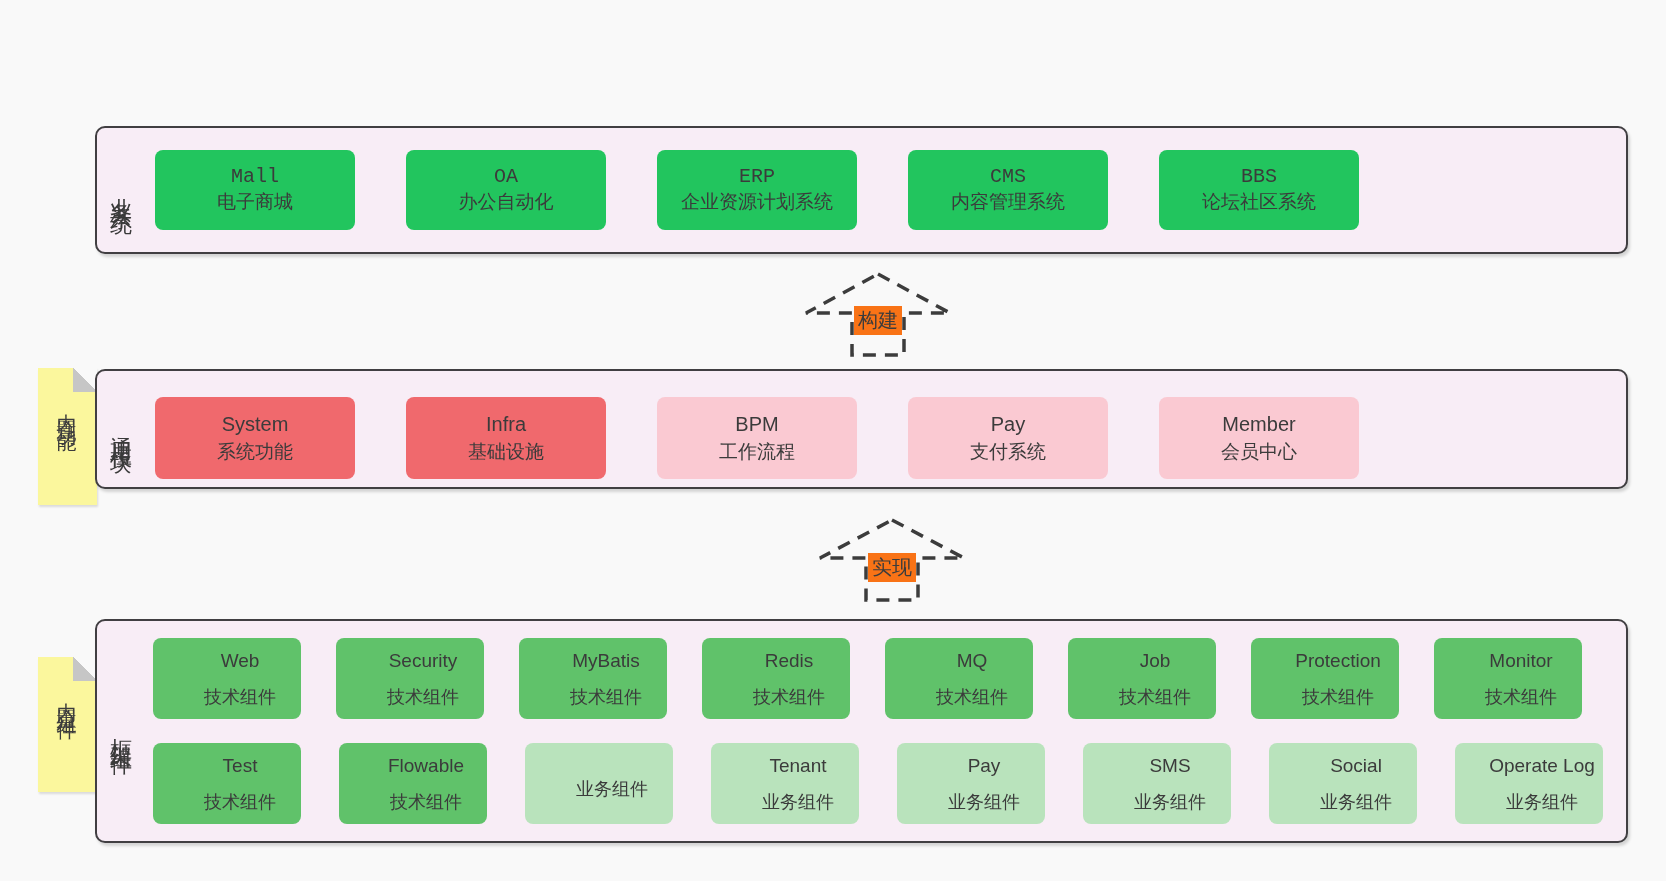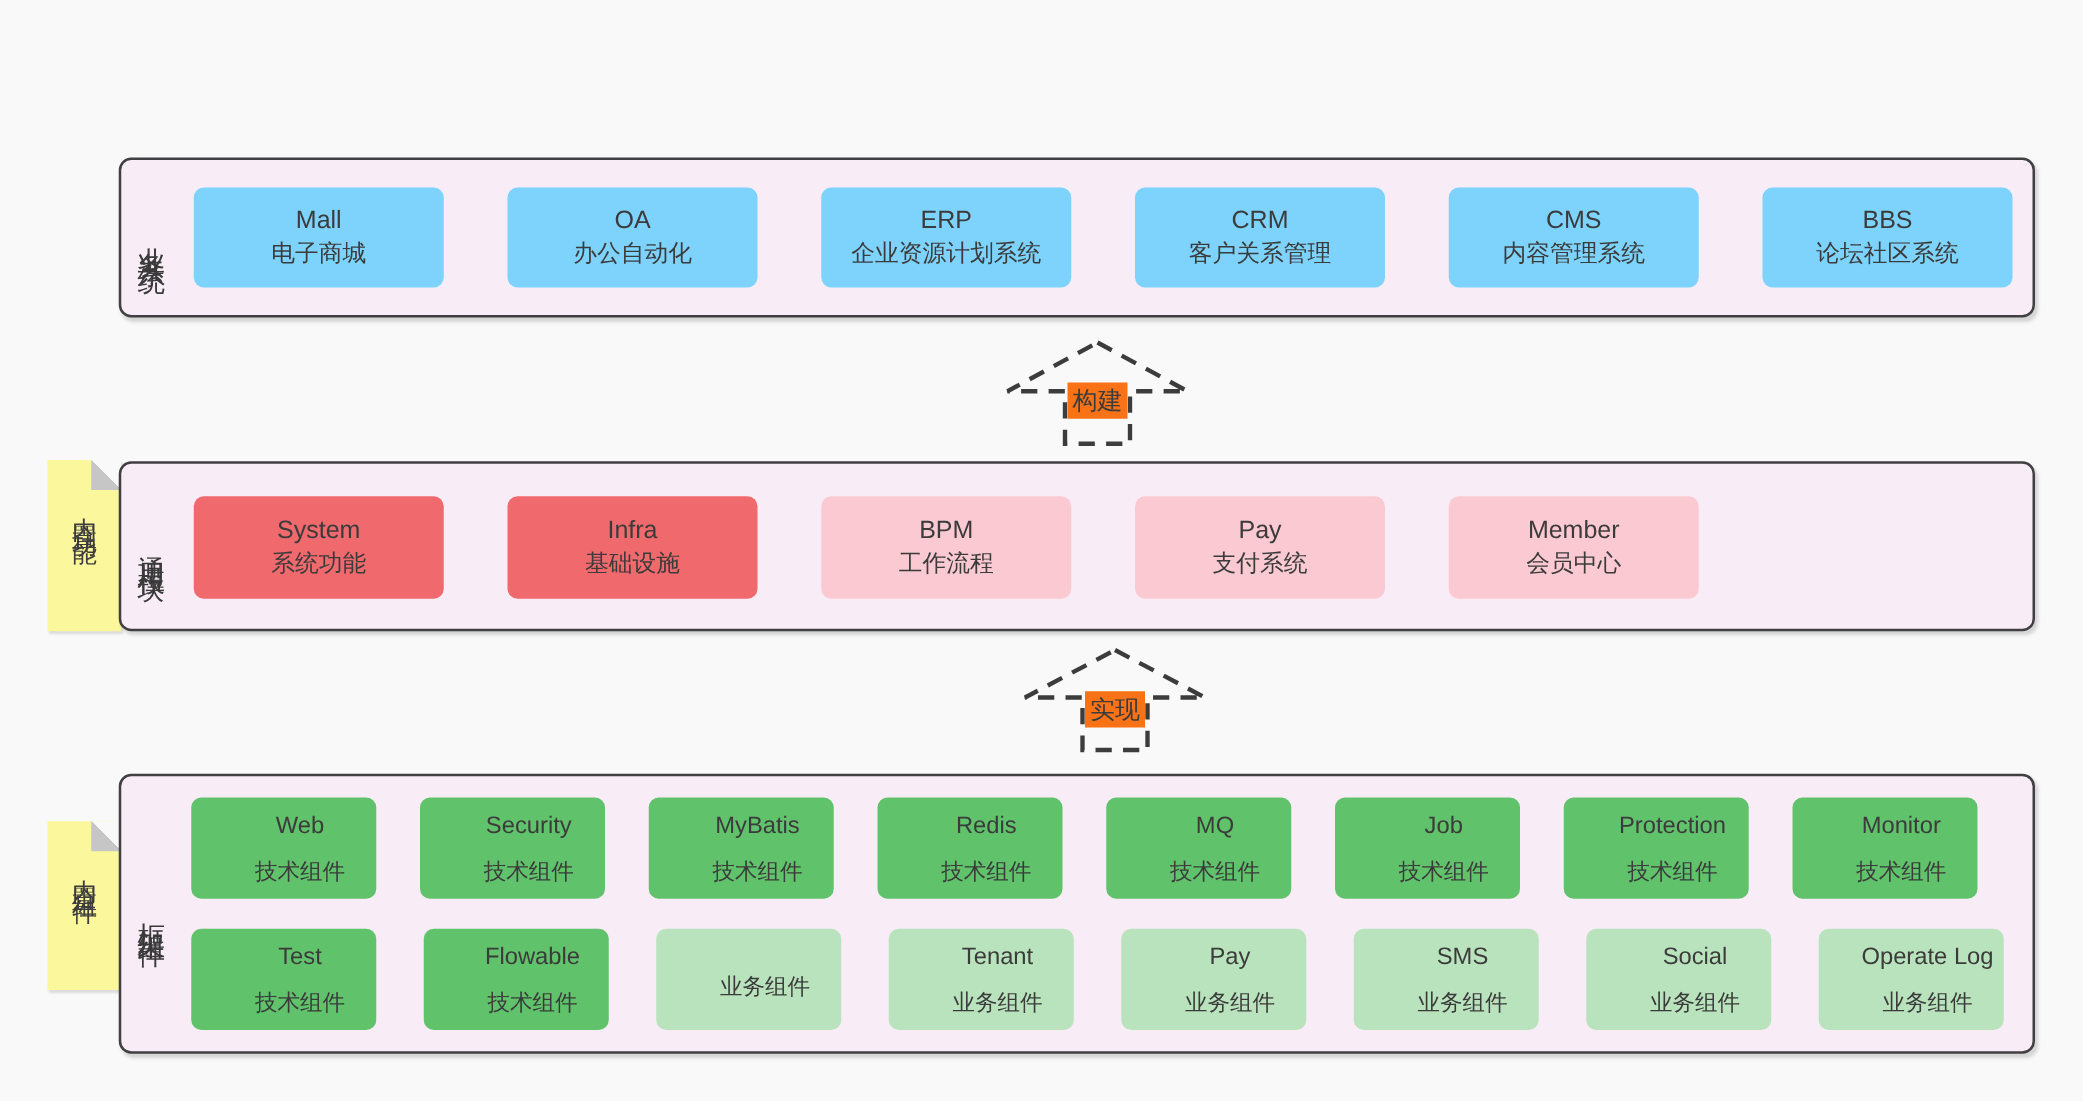--- a/index.html
+++ b/index.html
@@ -9,21 +9,21 @@
     font-family:"Liberation Sans","DejaVu Sans",sans-serif;
     color:#3b3b3b;
   }
   .layer{
     position:absolute;left:95px;width:1533px;box-sizing:border-box;
     background:#f8edf6;border:2px solid #413f42;border-radius:10px;
     box-shadow:2px 3px 3px rgba(0,0,0,0.15);
     z-index:1;
   }
   #layer-business{top:126px;height:128px;}
-  #layer-modules{top:369px;height:136px;}
+  #layer-modules{top:369px;height:120px;}
   #layer-components{top:619px;height:224px;}
   .vlabel{
     position:absolute;left:24px;top:50%;transform:translate(-50%,-50%);
     writing-mode:vertical-rl;text-orientation:upright;
     font-size:22px;letter-spacing:5px;color:#3a3a3a;white-space:nowrap;
   }
   .boxrow{position:absolute;display:flex;gap:51px;left:58px;}
   #layer-business .boxrow{top:22px;}
   #layer-modules .boxrow{top:26px;}
   .boxrow8{position:absolute;display:flex;gap:35px;left:56px;}
@@ -31,21 +31,21 @@
   #comp-row-2{top:122px;gap:38px;}
   .box{
     box-sizing:border-box;border-radius:8px;
     display:flex;flex-direction:column;align-items:center;justify-content:center;
     text-align:center;padding:2px 8px;
   }
   .w6{width:200px;}
   #layer-business .w6{height:80px;}
   #layer-modules .w6{height:82px;}
   .w8{width:148px;height:81px;padding-left:34px;}
-  .blue{background:#7dd3fc;}
+  .blue{background:#22c55e;font-family:Liberation Mono, monospace;}
   .red{background:#f0696d;}
   .pink{background:#fac9d2;}
   .green{background:#60c26a;}
   .lightgreen{background:#b9e3bc;}
   .box-title{font-size:20px;line-height:27px;}
   .box-sub{font-size:19px;line-height:27px;}
   .w8 .box-title{font-size:19px;line-height:25px;}
   .w8 .box-sub{font-size:18px;line-height:25px;margin-top:12px;}
   .note{
     position:absolute;left:38px;width:59px;background:#fbf79d;
@@ -111,24 +111,20 @@
       </div>
       <div class="box w6 blue">
         <div class="box-title">OA</div>
         <div class="box-sub">办公自动化</div>
       </div>
       <div class="box w6 blue">
         <div class="box-title">ERP</div>
         <div class="box-sub">企业资源计划系统</div>
       </div>
       <div class="box w6 blue">
-        <div class="box-title">CRM</div>
-        <div class="box-sub">客户关系管理</div>
-      </div>
-      <div class="box w6 blue">
         <div class="box-title">CMS</div>
         <div class="box-sub">内容管理系统</div>
       </div>
       <div class="box w6 blue">
         <div class="box-title">BBS</div>
         <div class="box-sub">论坛社区系统</div>
       </div>
     </div>
   </section>
 

